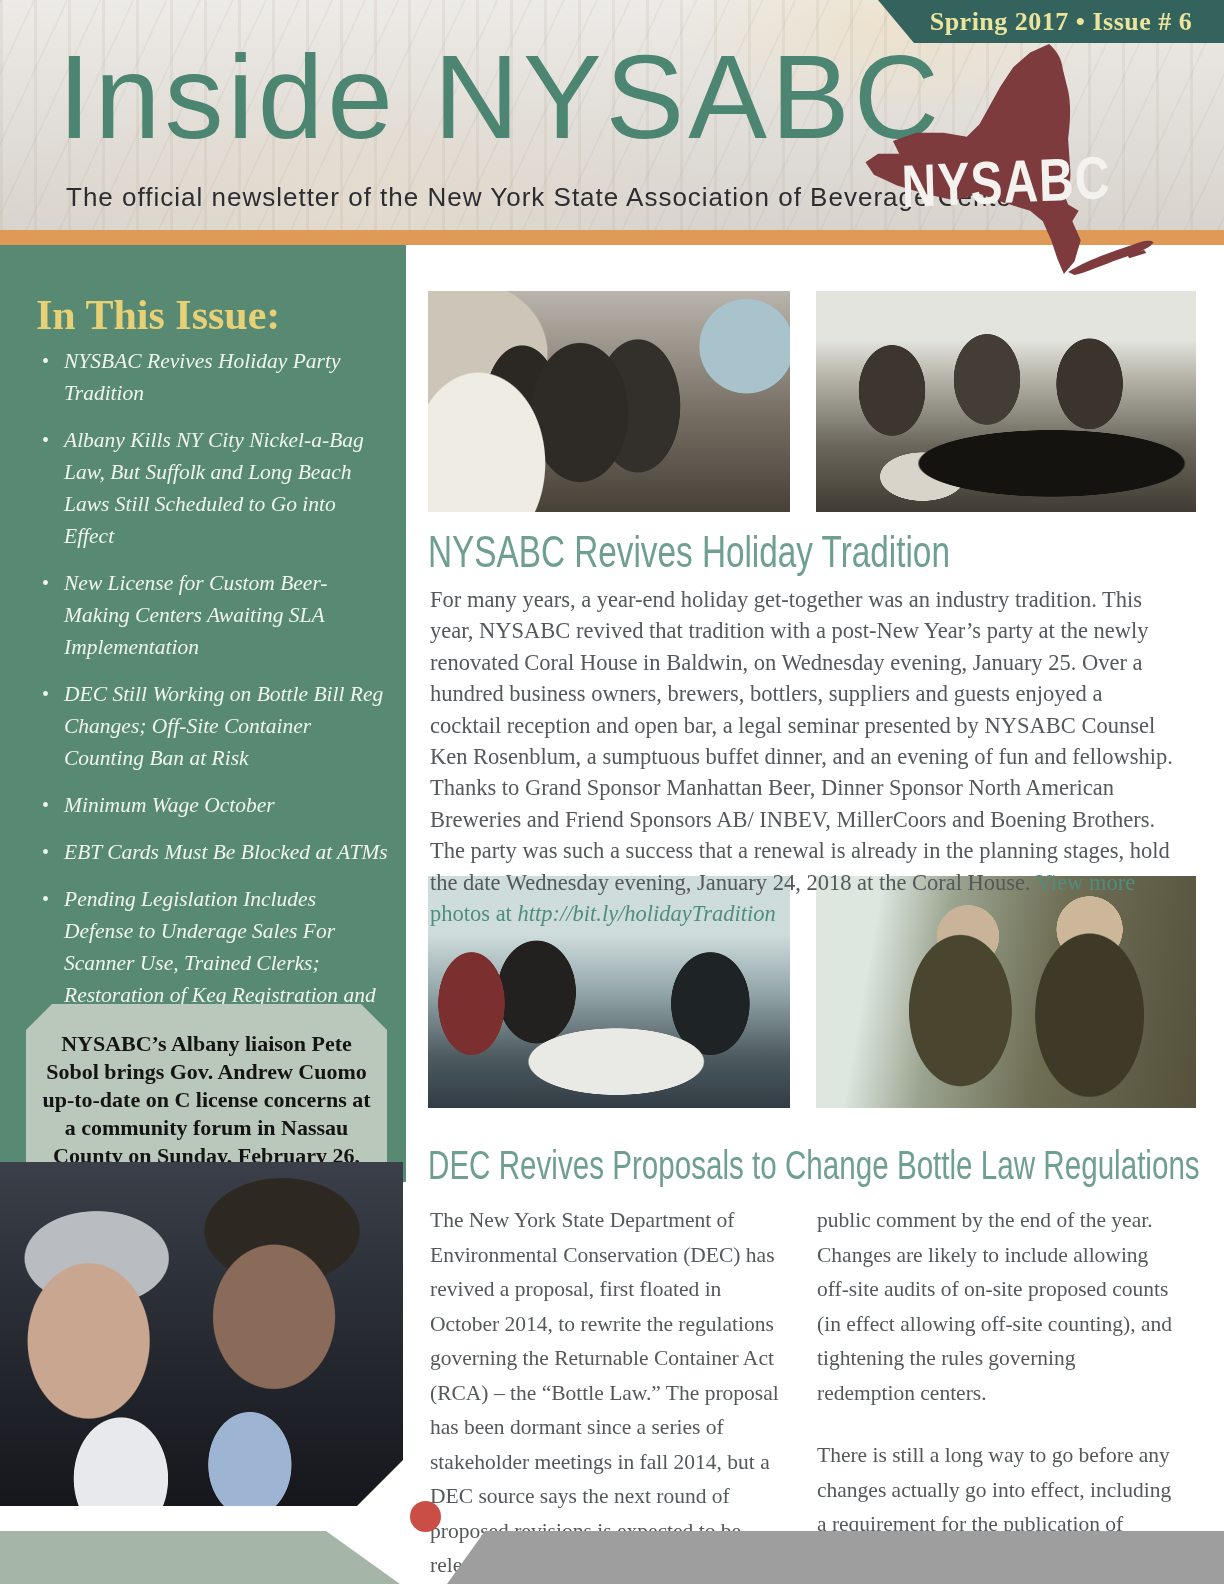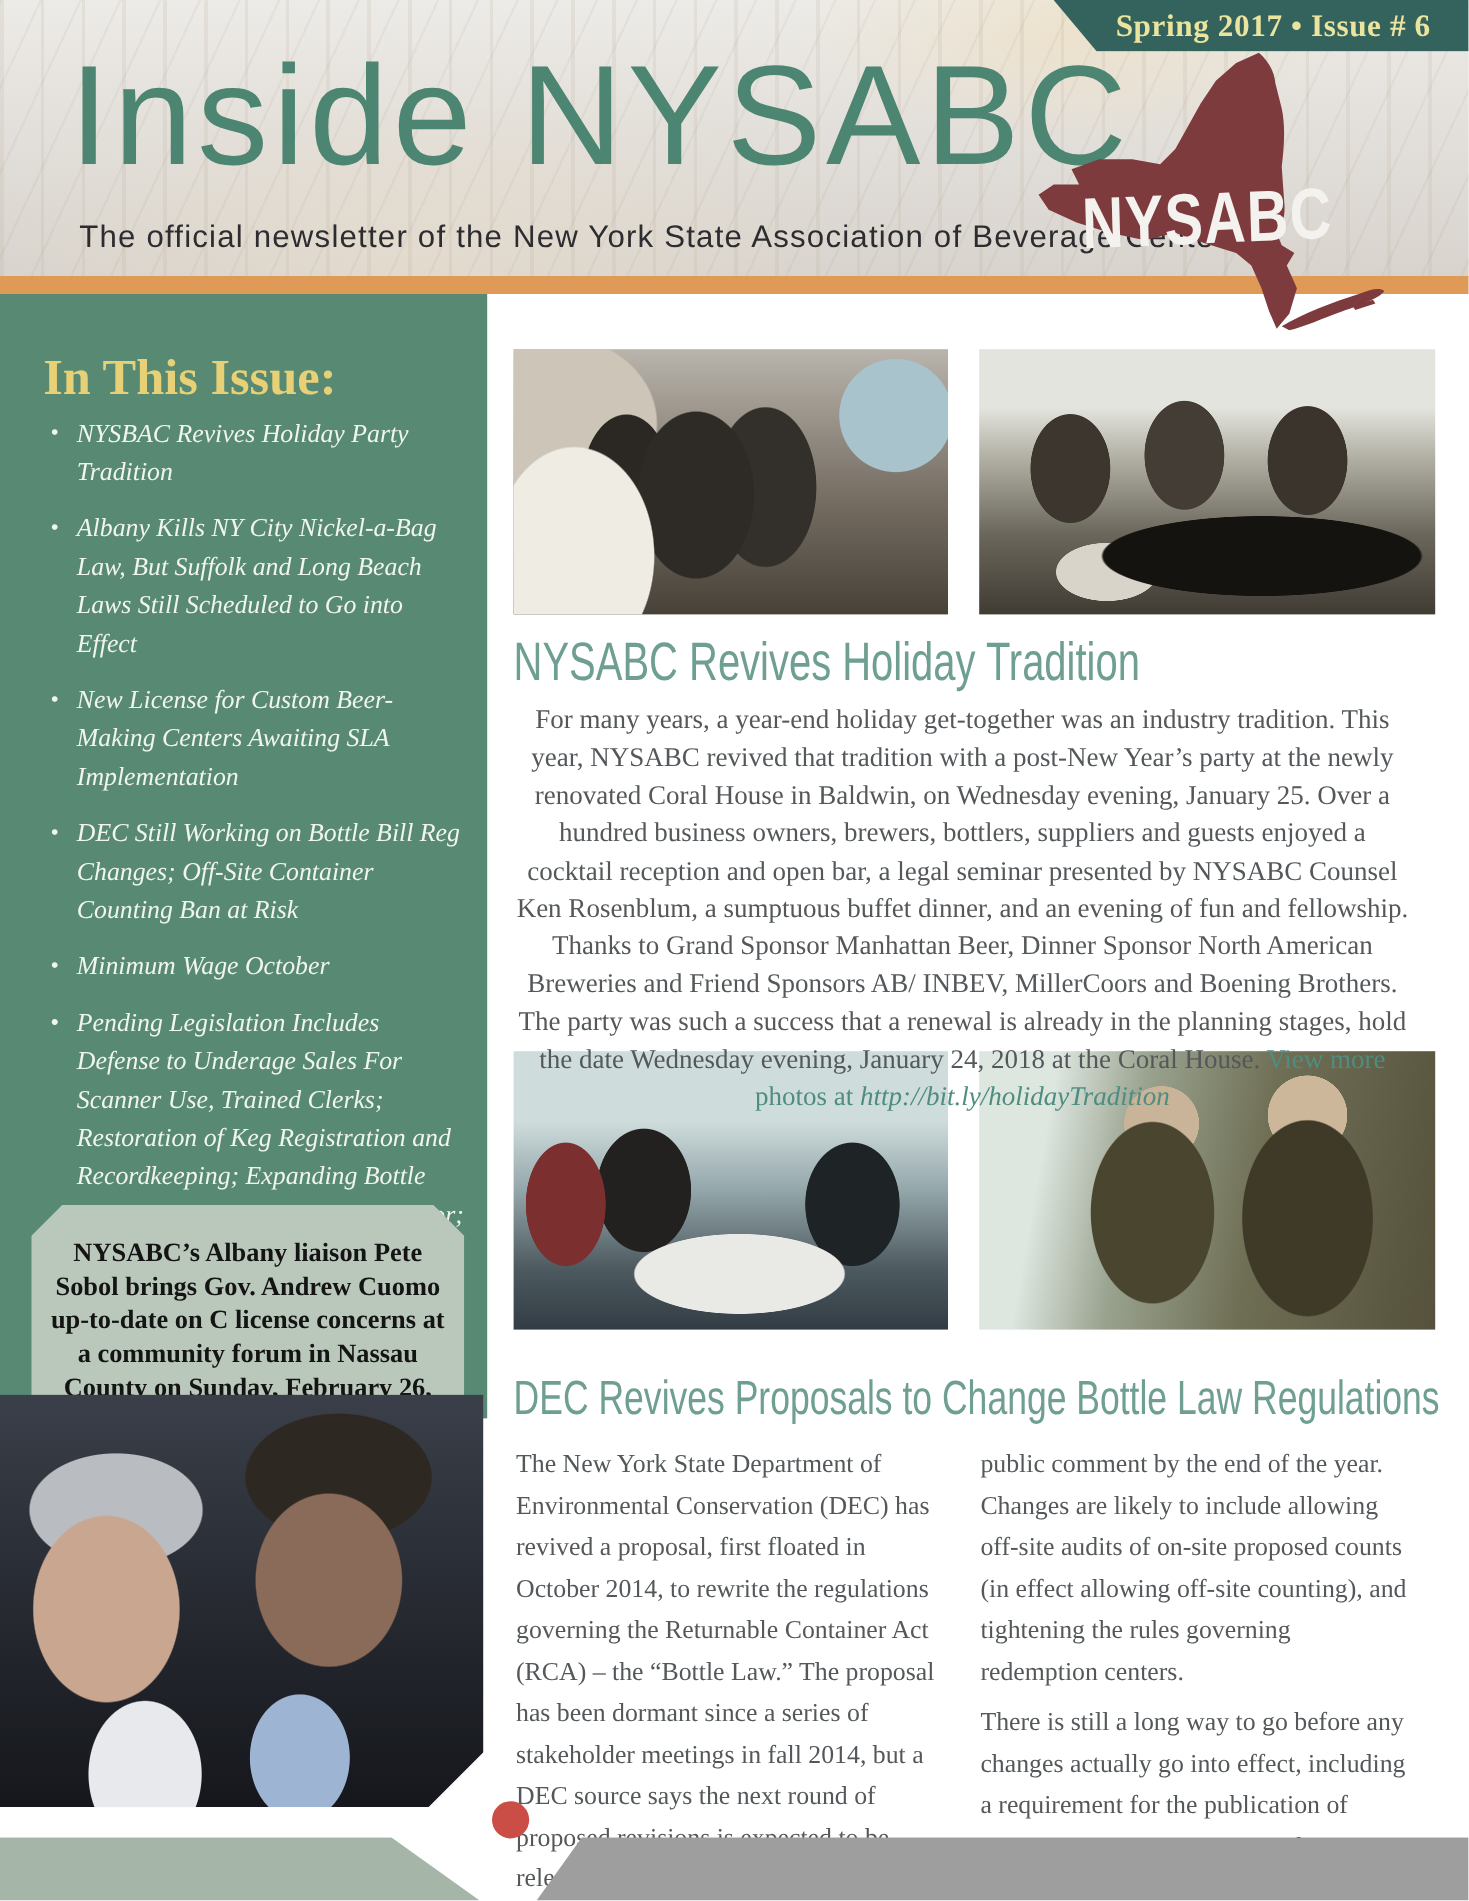--- a/index.html
+++ b/index.html
@@ -86,27 +86,27 @@
       radial-gradient(ellipse 85px 110px at 30% 92%, #e8e9ec 0 55%, rgba(0,0,0,0) 56%),
       radial-gradient(ellipse 75px 95px at 62% 88%, #9db4d2 0 55%, rgba(0,0,0,0) 56%),
       linear-gradient(180deg,#3a3f49,#23262d 60%,#15171c);}
 
   
   .article-h{position:absolute;font-family:"Liberation Sans",sans-serif;font-weight:300;
       color:#6f9e92;transform-origin:left top;white-space:nowrap;}
   .h-holiday{left:428px;top:526px;font-size:45px;transform:scaleX(0.74);}
   .h-dec{left:428px;top:1143px;font-size:40px;transform:scaleX(0.74);}
   .body-holiday{position:absolute;left:430px;top:584px;width:744px;
-      font-size:22.5px;line-height:31.4px;color:#54585a;text-align:center;}
+      font-size:22.5px;line-height:31.4px;color:#54585a;text-align:left;}
   .body-holiday .lnk{color:#4f8d80;}
   .body-holiday a{color:#4f8d80;font-style:italic;text-decoration:none;}
   .dec-cols{position:absolute;left:430px;top:1203px;width:744px;display:grid;
       grid-template-columns:1fr 1fr;column-gap:30px;font-size:21.5px;line-height:34.5px;color:#54585a;}
   .dec-cols p{margin:0;}
-  .dec-cols .p2{margin-top:8px;}
+  .dec-cols .p2{margin-top:28px;}
   .continued{margin-top:4px;font-style:italic;text-align:right;color:#3f4345;}
 
   
   .footer-sage{position:absolute;left:0;top:1531px;width:400px;height:53px;background:#a5b6a9;
       clip-path:polygon(0 0,calc(100% - 74px) 0,100% 100%,0 100%);}
   .footer-gray{position:absolute;left:447px;top:1531px;width:777px;height:53px;background:#9e9e9e;
       clip-path:polygon(38px 0,100% 0,100% 100%,0 100%);}
   .red-dot{position:absolute;left:410px;top:1501px;width:31px;height:31px;border-radius:50%;background:#cb4e46;}
 </style>
 </head>
@@ -131,21 +131,21 @@
   </div>
 
   <div class="sidebar">
     <div class="sidebar-heading">In This Issue:</div>
     <ul class="toc">
       <li><span class="blt">•</span><span>NYSBAC Revives Holiday Party Tradition</span></li>
       <li><span class="blt">•</span><span>Albany Kills NY City Nickel-a-Bag Law, But Suffolk and Long Beach Laws Still Scheduled to Go into Effect</span></li>
       <li><span class="blt">•</span><span>New License for Custom Beer-Making Centers Awaiting SLA Implementation</span></li>
       <li><span class="blt">•</span><span>DEC Still Working on Bottle Bill Reg Changes; Off-Site Container Counting Ban at Risk</span></li>
       <li><span class="blt">•</span><span>Minimum Wage October</span></li>
-      <li><span class="blt">•</span></li>
+      <li><span class="blt">•</span><span>EBT Cards Must Be Blocked at ATMs</span></li>
       <li><span class="blt">•</span><span>Pending Legislation Includes Defense to Underage Sales For Scanner Use, Trained Clerks; Restoration of Keg Registration and Recordkeeping; Expanding Bottle Law to Juice, Milk, Wine and Liquor; Indexed Handling Fee.</span></li>
     </ul>
     <div class="caption-box">NYSABC’s Albany liaison Pete Sobol brings Gov. Andrew Cuomo up-to-date on C license concerns at a community forum in Nassau County on Sunday, February 26, 2017</div>
   </div>
 
   <div class="photo ph-award"></div>
   <div class="photo ph-banquet"></div>
   <div class="photo ph-table"></div>
   <div class="photo ph-speakers"></div>
   <div class="photo ph-cuomo"></div>

